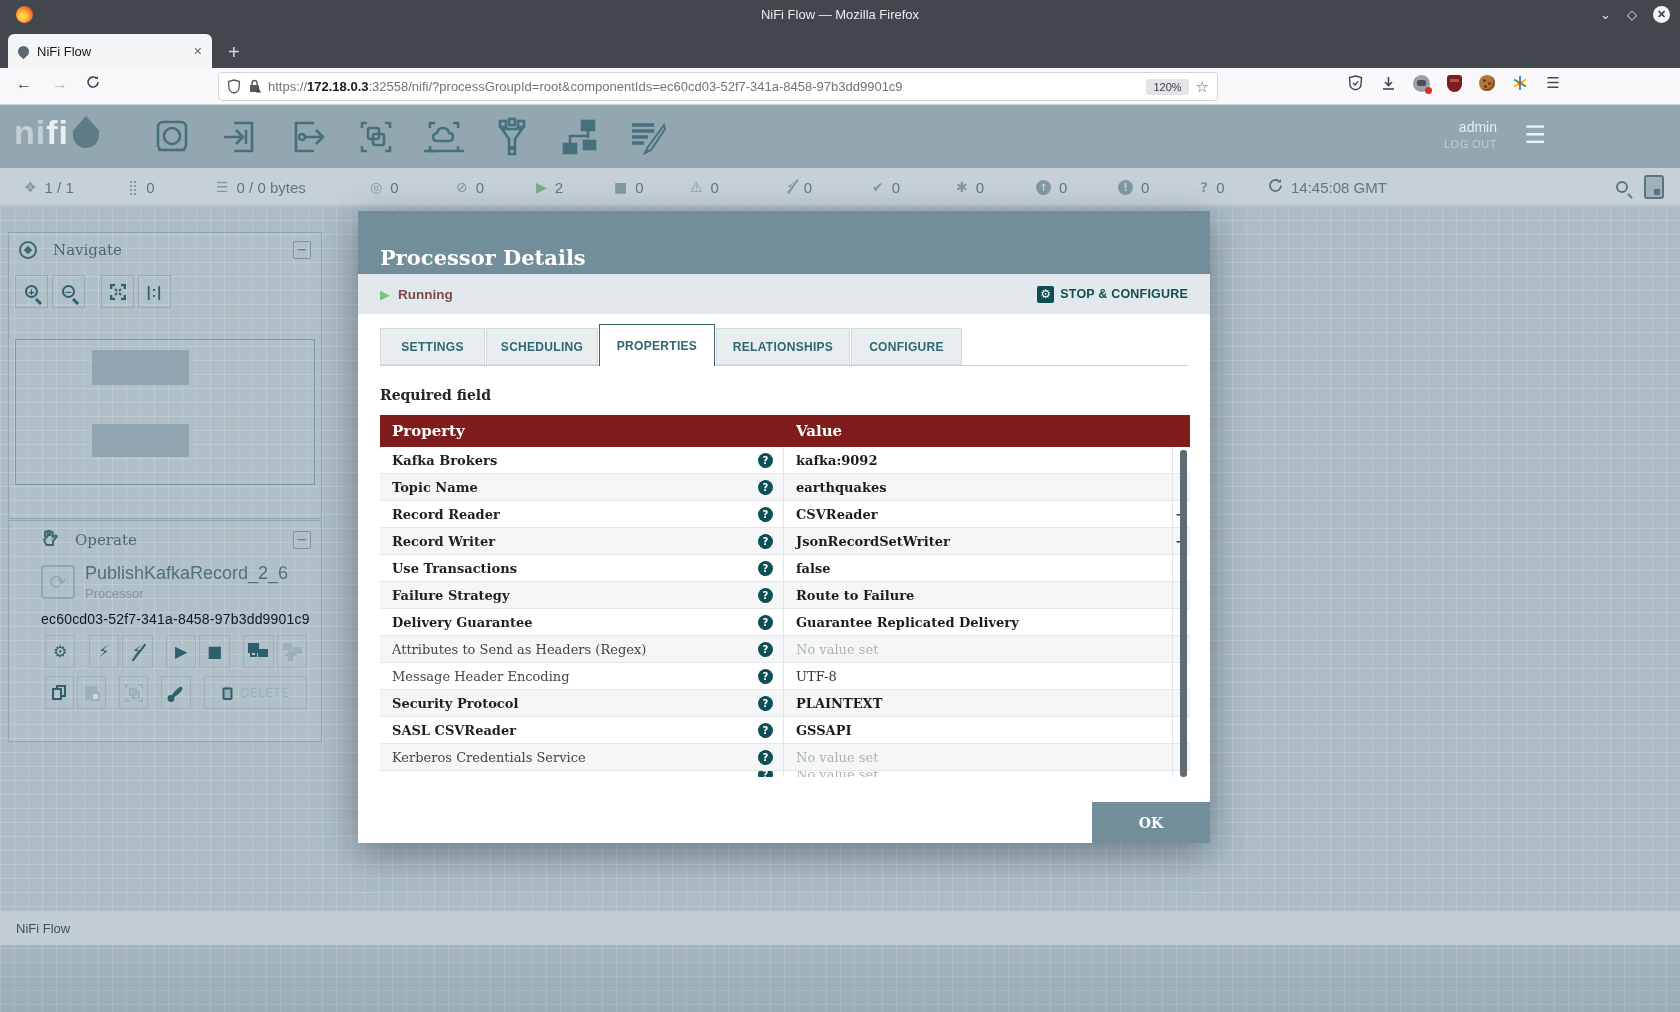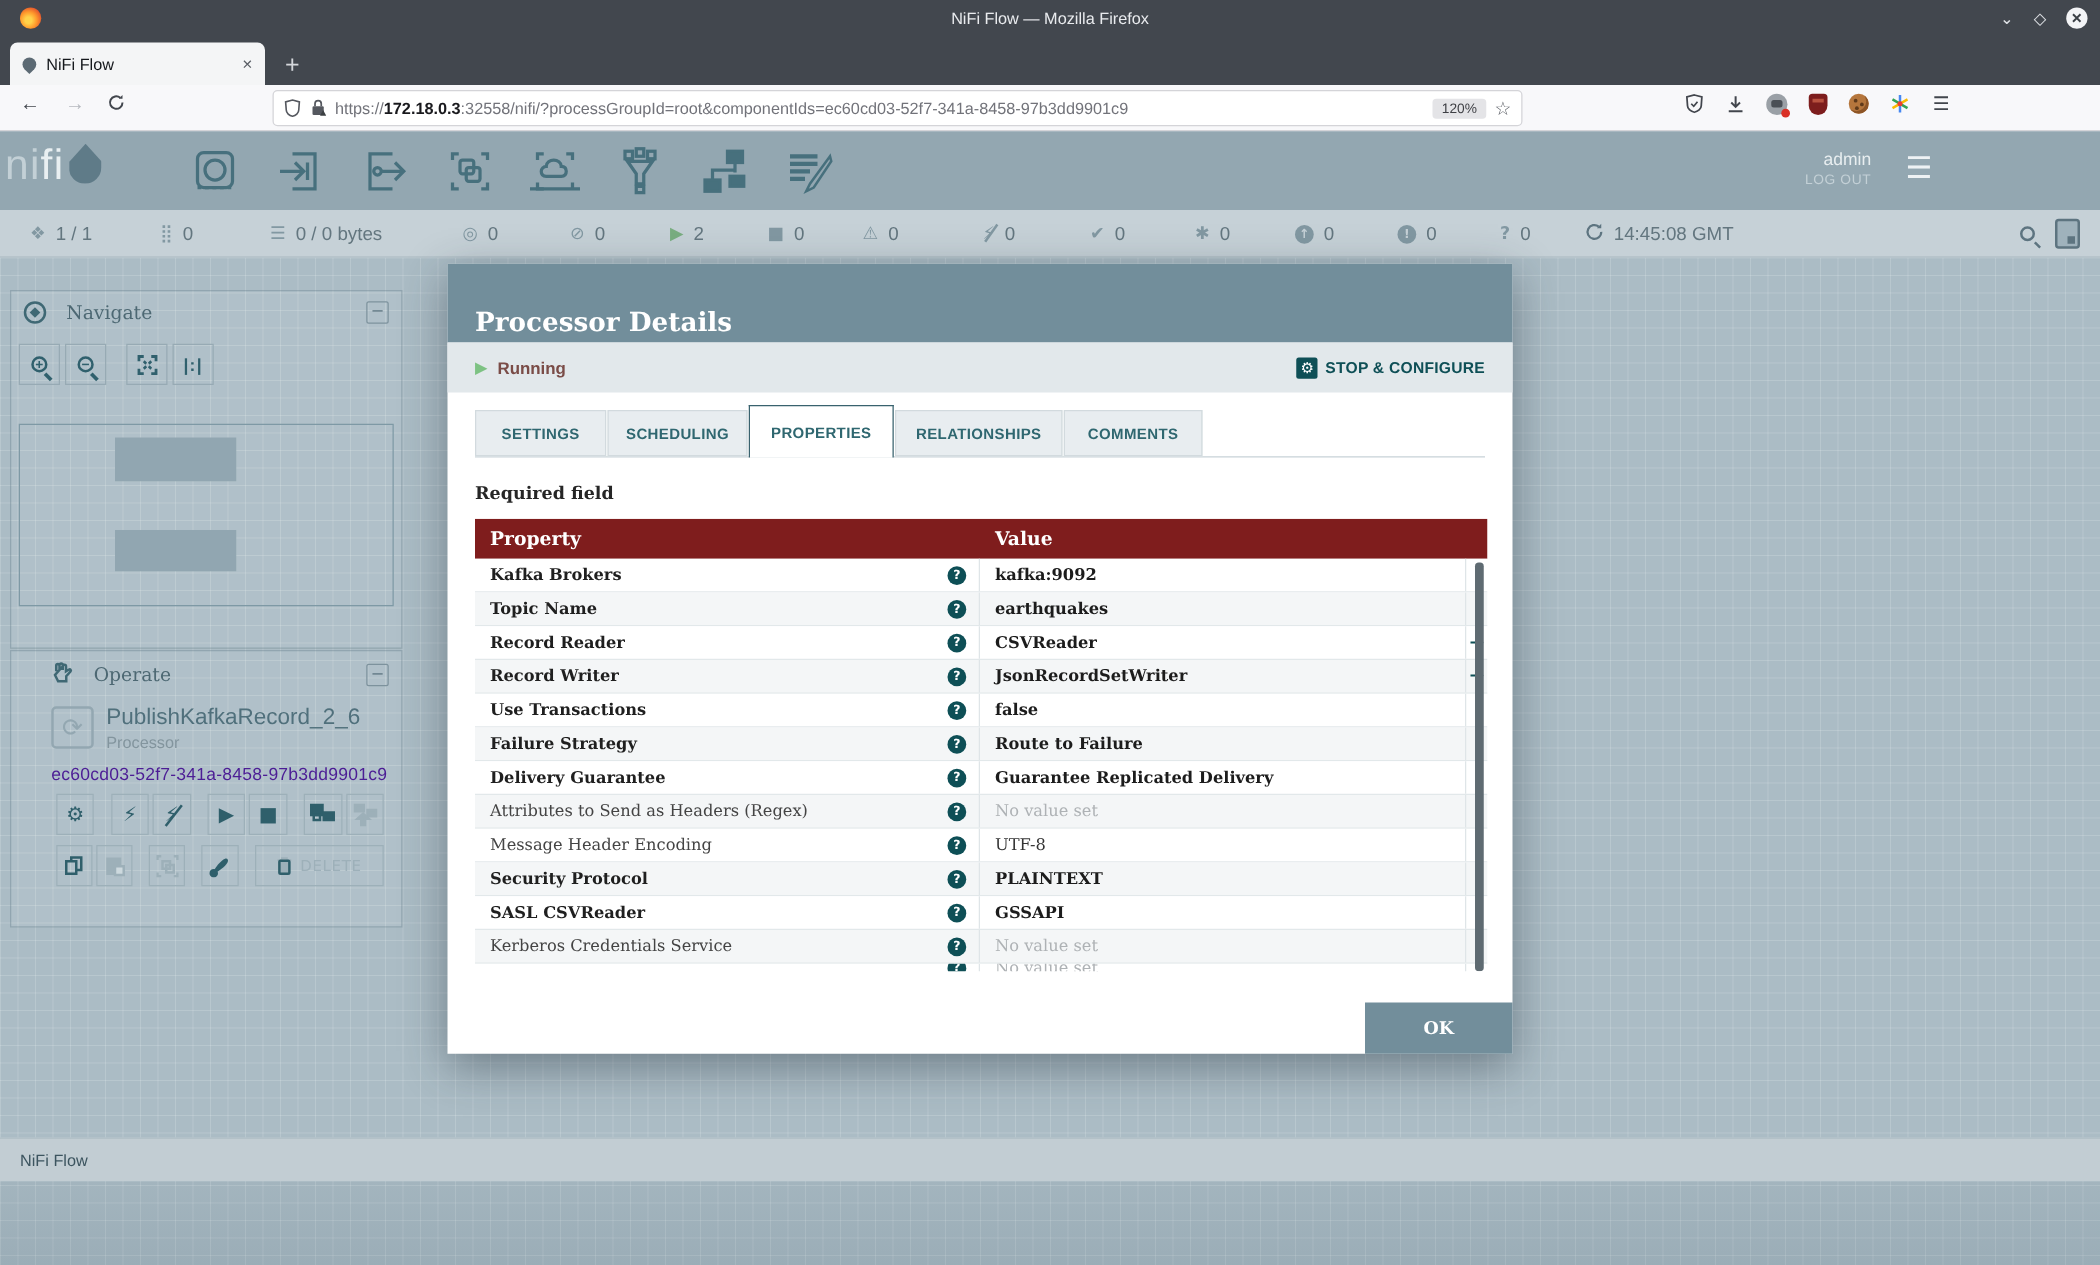--- a/index.html
+++ b/index.html
@@ -37,21 +37,21 @@
   .mask-badge { position:absolute; right:-2px; bottom:-2px; width:7px; height:7px; border-radius:50%; background:#d93025; }
   .ublock { width:15px; height:17px; background:#7d1d1d; border-radius:3px 3px 50% 50% / 3px 3px 45% 45%; position:relative; }
   .ublock:after { content:""; position:absolute; left:3px; top:4px; right:3px; height:3px; background:#b8513f; }
   .cookie { width:16px; height:16px; border-radius:50%; background:#b5763c; box-shadow:inset -2px -2px 0 #8d5526; position:relative; }
   .cookie:after { content:""; position:absolute; left:4px; top:4px; width:3px; height:3px; border-radius:50%; background:#5f3a1a; box-shadow:5px 3px 0 #5f3a1a, 1px 6px 0 #5f3a1a; }
   .menu-ico { font-size:15px; color:#42464d; }
 
   
   .page { position:relative; height:907px; overflow:hidden; }
   .nifi-header { position:absolute; left:0; top:0; right:0; height:63px; background:#93a7b1; }
-  .nifi-logo { position:absolute; left:4px; top:8px; font-size:34px; font-weight:normal; letter-spacing:1px; }
+  .nifi-logo { position:absolute; left:14px; top:8px; font-size:34px; font-weight:bold; letter-spacing:1px; }
   .nifi-logo .ni { color:#c3d0d6; } .nifi-logo .fi { color:#e9eff1; }
   .logo-drop { display:inline-block; width:26px; height:32px; background:#5f7b88; border-radius:50% 50% 50% 50% / 58% 58% 42% 42%; clip-path:polygon(50% 0, 100% 45%, 100% 100%, 0 100%, 0 45%); margin-left:4px; vertical-align:-4px; border-radius:0 0 14px 14px; }
   .comp-toolbar { position:absolute; left:150px; top:10px; display:flex; gap:24px; }
   .comp-ico { width:44px; height:44px; display:flex; align-items:center; justify-content:center; }
   .comp-ico svg { stroke:#47707d; fill:none; stroke-width:2.6; }
   .hdr-user { position:absolute; right:183px; top:14px; text-align:right; }
   .hdr-user .u { color:#e8eef0; font-size:14px; }
   .hdr-user .lo { color:#c3d0d6; font-size:11px; letter-spacing:0.5px; margin-top:3px; }
   .hdr-menu { position:absolute; right:134px; top:16px; color:#eef2f4; font-size:24px; line-height:28px; }
 
@@ -91,21 +91,21 @@
   .minimap { position:absolute; left:6px; top:106px; width:300px; height:146px; border:1px solid #7e99a5; }
   .mm-rect { position:absolute; left:76px; width:97px; background:#91a6b1; }
   .mm-r1 { top:10px; height:35px; } .mm-r2 { top:84px; height:33px; }
 
   .operate { left:8px; top:415px; width:314px; height:222px;padding-left:22px; }
   .hand-ico svg { stroke:#3f6874; fill:none; stroke-width:2; }
   .op-card { padding:2px 10px; }
   .op-proc-ico { float:left; width:34px; height:34px; border:2px solid #93a7b1; border-radius:4px; margin:4px 10px 0 0; display:flex; align-items:center; justify-content:center; color:#93a7b1; font-size:20px; }
   .op-name { font-size:18px; color:#50707c; padding-top:2px; }
   .op-type { font-size:13px; color:#83959e; margin-top:2px; }
-  .op-id { clear:both; font-size:14px; color:#4c1d95; padding-top:10px; letter-spacing:0.2px; }
+  .op-id { clear:both; font-size:14px; color:#0f172a; padding-top:10px; letter-spacing:0.2px; }
   .op-row { display:flex; gap:3px; padding:8px 4px 0 4px; }
   .op-btn { width:33px; height:33px; border:1px solid #9db0b9; display:flex; align-items:center; justify-content:center; color:#2f5f6b; font-size:16px; font-family:"DejaVu Sans", sans-serif; position:relative; }
   .op-btn.dis { color:#9db0b9; }
   .op-btn svg { stroke:#2f5f6b; fill:none; stroke-width:2; }
   .op-btn.dis svg { stroke:#9db0b9; }
   .op-btn.wide { width:118px; color:#9db0b9; font-size:12px; gap:6px; letter-spacing:0.5px; }
   .gap8 { width:8px; }
   .boltslash:after { content:""; position:absolute; left:15px; top:6px; width:2px; height:21px; background:#2f5f6b; transform:rotate(38deg); }
 
   
@@ -495,21 +495,21 @@
           <span class="stopcfg-ico">⚙</span>
           <span class="stopcfg-label">STOP &amp; CONFIGURE</span>
         </span>
       </div>
 
       <div class="tabs">
         <span class="mtab t-settings">SETTINGS</span>
         <span class="mtab t-scheduling">SCHEDULING</span>
         <span class="mtab active t-properties">PROPERTIES</span>
         <span class="mtab t-relationships">RELATIONSHIPS</span>
-        <span class="mtab t-comments">COMMENTS</span>
+        <span class="mtab t-comments">CONFIGURE</span>
       </div>
 
       <div class="req-note">Required field</div>
 
       <div class="ptable">
         <div class="pt-head">
           <span class="h-prop">Property</span>
           <span class="h-val">Value</span>
         </div>
 

